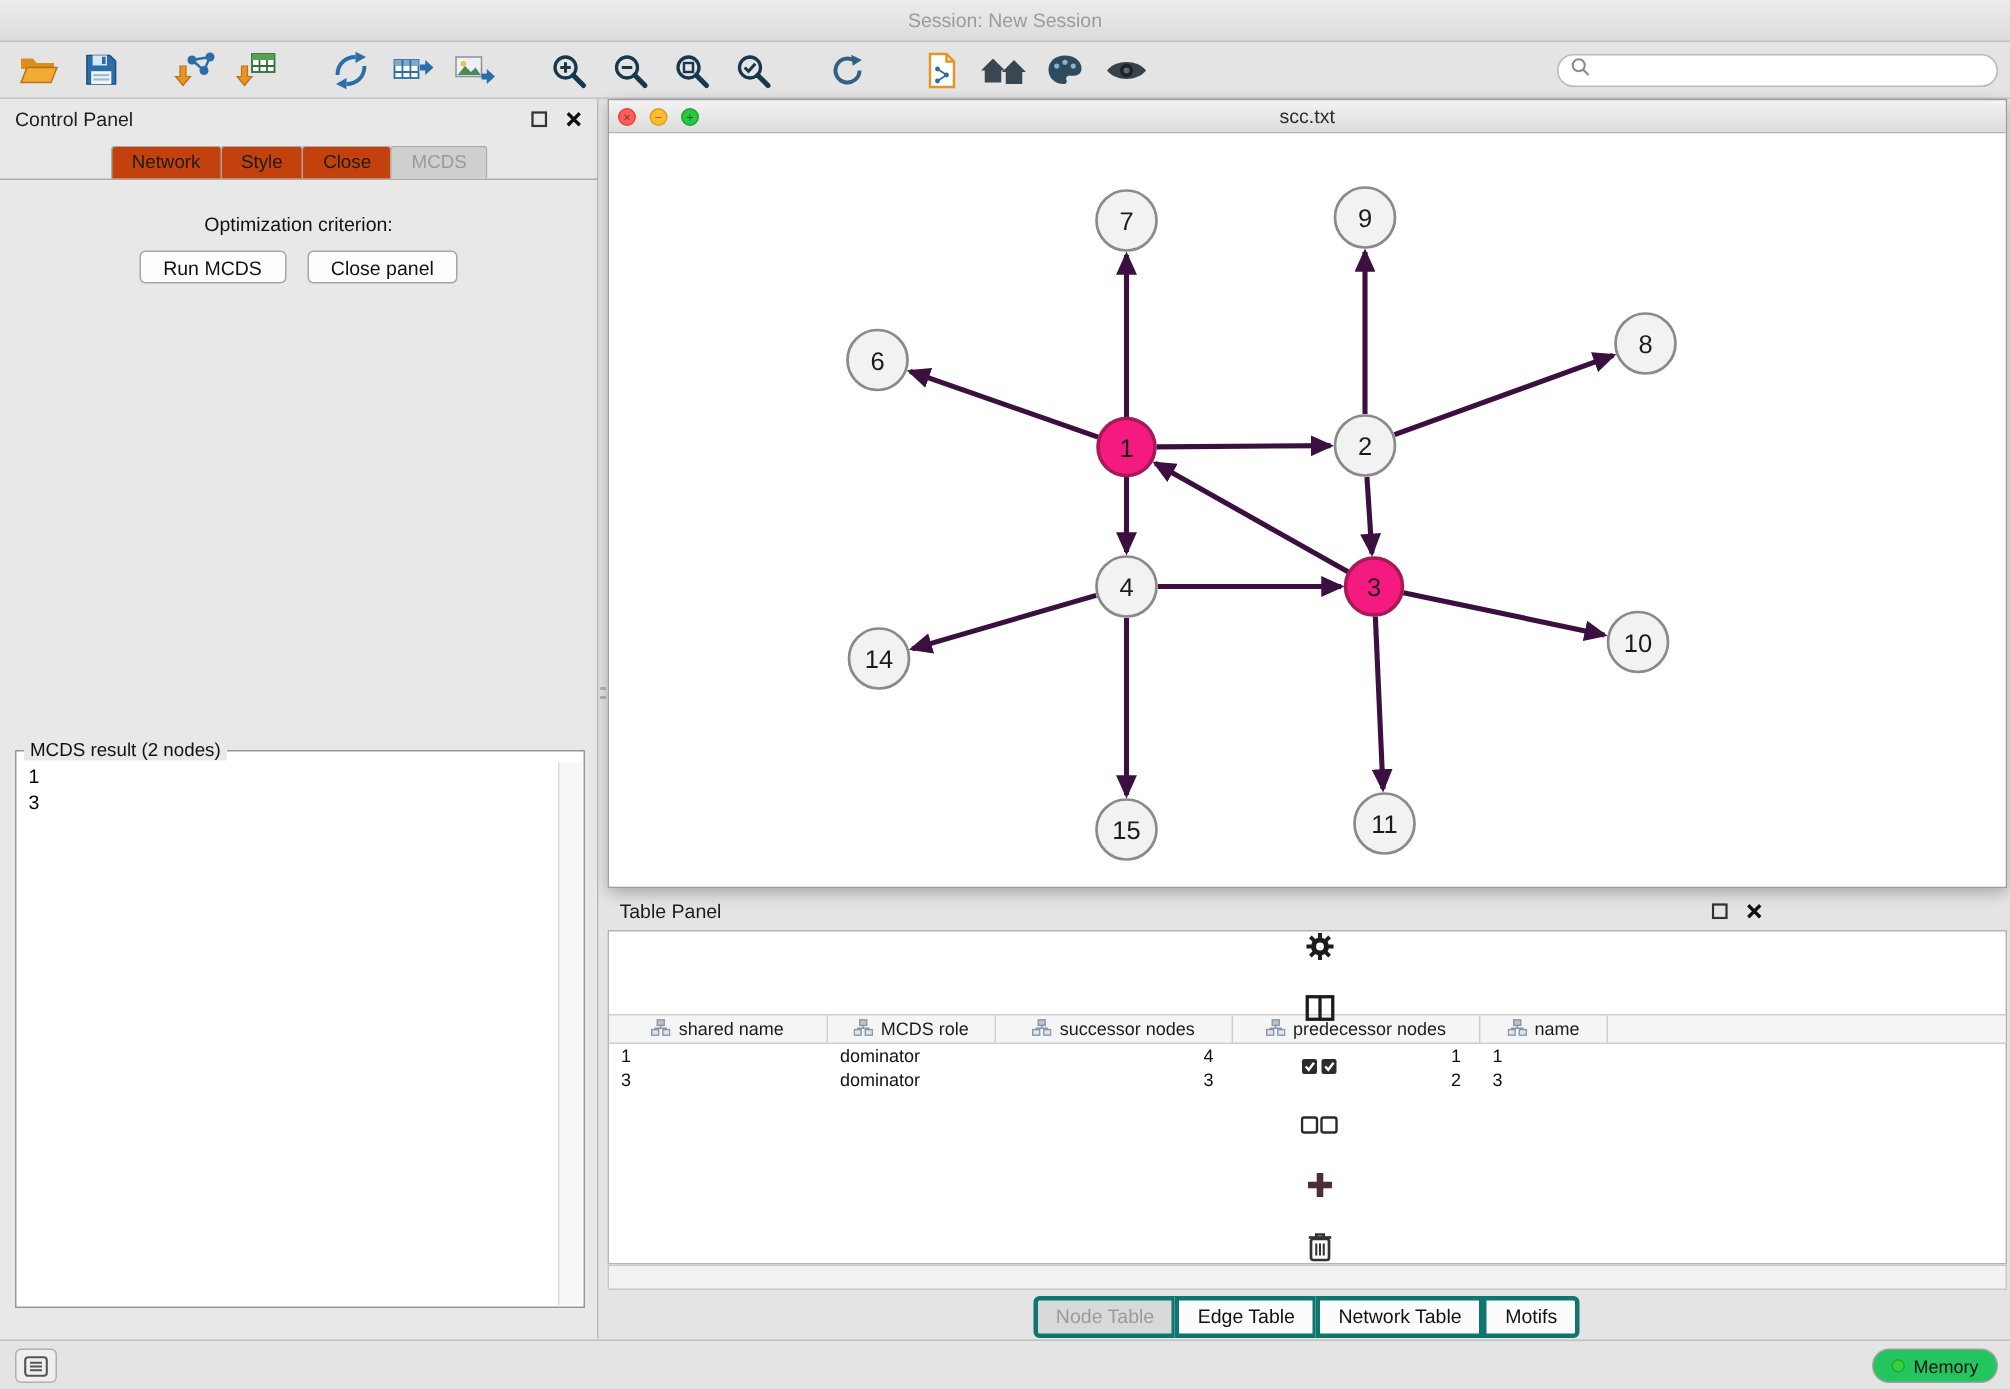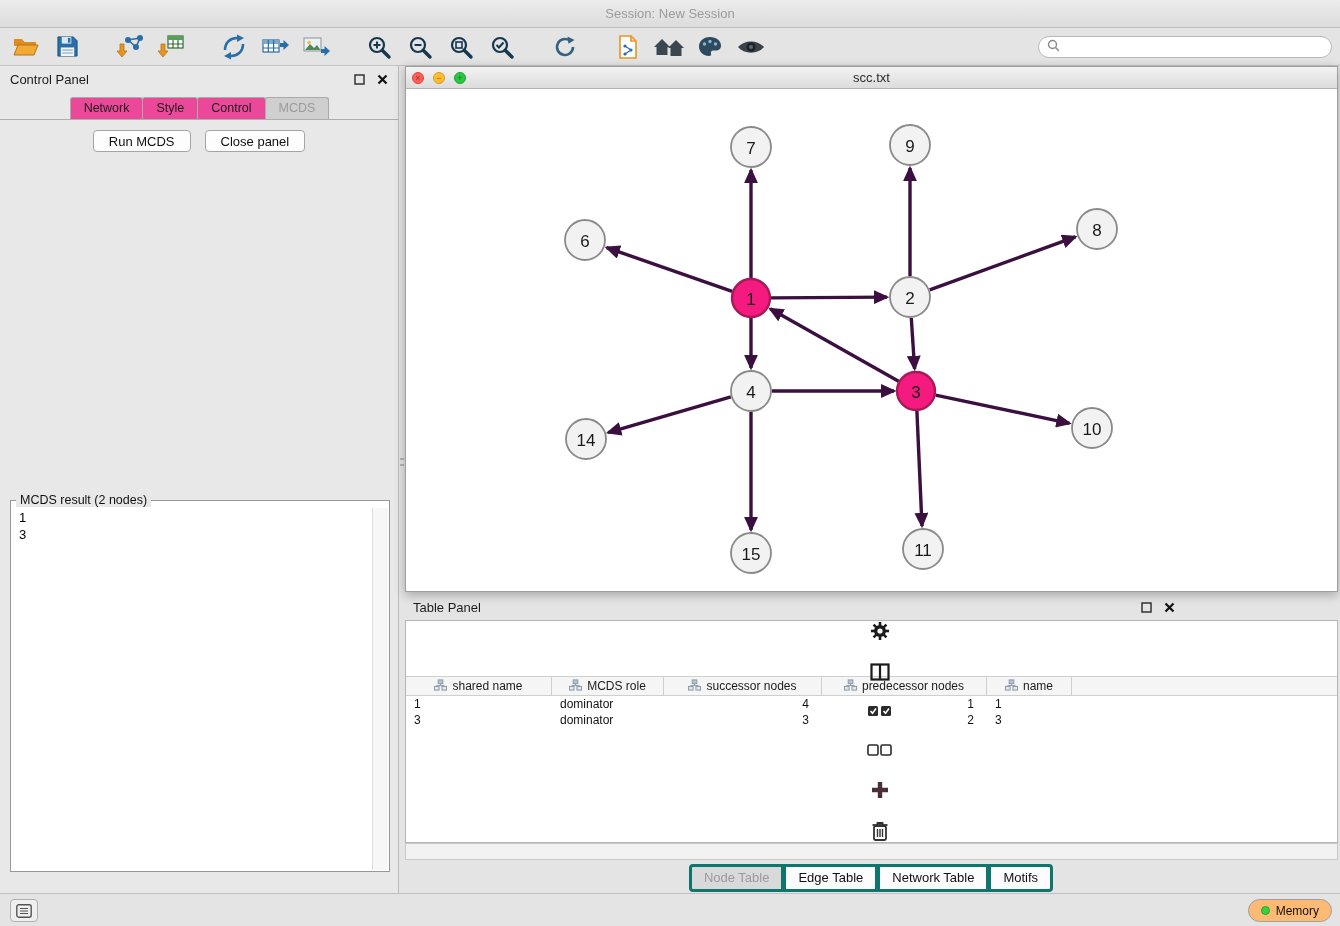--- a/index.html
+++ b/index.html
@@ -25,21 +25,21 @@
 
   
   .control-panel{position:absolute;left:0;top:66px;width:399px;height:827px;background:#e8e8e8;
     border-right:1px solid #bdbdbd;}
   .cp-header{height:27px;display:flex;align-items:center;padding:0 10px;font-size:13px;color:#1c1c1c;}
   .hspacer{flex:1;}
   .panel-ic{background:none;border:none;padding:0;margin-left:12px;cursor:pointer;display:flex;align-items:center;}
   .cp-tabs{display:flex;justify-content:center;margin-top:4px;border-bottom:1px solid #adadad;
     align-items:flex-end;}
   .cp-tab{font-size:12.5px;padding:3px 13px 4px;border:1px solid #aaa;border-bottom:none;
-    background:#ec4899;color:#1c1c1c;margin-right:-1px;border-radius:3px 3px 0 0;cursor:pointer;}
+    background:#c2410c;color:#1c1c1c;margin-right:-1px;border-radius:3px 3px 0 0;cursor:pointer;}
   .cp-tab.active{background:#cfcfcf;color:#9b9b9b;}
   .opt-label{margin-top:22px;text-align:center;font-size:13px;color:#111;}
   .dropdown{margin:9px auto 0;width:310px;height:23px;background:#fff;border:1px solid #a0a0a0;
     border-radius:4px;display:flex;align-items:center;padding:0 6px 0 10px;font-size:13px;color:#111;cursor:pointer;}
   .dropdown .dval{flex:1;}
   .cp-buttons{display:flex;justify-content:center;gap:14px;margin-top:10px;}
   .cp-btn{height:22px;padding:0 15px;font-size:13px;font-family:"Liberation Sans",sans-serif;
     background:#fdfdfd;border:1px solid #a5a5a5;border-radius:4px;color:#111;cursor:pointer;}
   .result-box{position:absolute;left:10px;top:427px;width:380px;height:379px;border:1px solid #979797;
     background:#fff;}
@@ -86,21 +86,21 @@
     color:#111;cursor:pointer;}
   .tp-tab:first-child{border-radius:4px 0 0 4px;}
   .tp-tab:last-child{border-radius:0 4px 4px 0;}
   .tp-tab.active{background:#d9d9d9;color:#9b9b9b;}
 
   
   .statusbar{position:absolute;left:0;top:893px;width:1340px;height:33px;background:#e4e4e4;
     border-top:1px solid #c0c0c0;}
   .status-left-btn{position:absolute;left:10px;top:5px;width:28px;height:23px;background:#efefef;
     border:1px solid #b0b0b0;border-radius:4px;display:flex;align-items:center;justify-content:center;cursor:pointer;}
-  .memory-btn{position:absolute;right:8px;top:5px;height:23px;padding:0 12px;background:#fdba74;
+  .memory-btn{position:absolute;right:8px;top:5px;height:23px;padding:0 12px;background:#22c55e;
     border:1px solid #a0a0a0;border-radius:12px;display:flex;align-items:center;gap:6px;font-size:12px;
     color:#111;cursor:pointer;font-family:"Liberation Sans",sans-serif;}
   .dot{width:9px;height:9px;border-radius:50%;background:#35d23c;border:1px solid #22a52d;}
 </style>
 </head>
 <body>
 
 <div class="app">
 
   <div class="titlebar">
@@ -252,23 +252,24 @@
       </button>
       <button class="panel-ic">
         <svg width="11" height="11">
             <path d="M1.5 1.5 L9.5 9.5 M9.5 1.5 L1.5 9.5" stroke="#111" stroke-width="2.2"></path>
           </svg>
       </button>
     </div>
     <div class="cp-tabs">
         <div class="cp-tab">Network</div>
         <div class="cp-tab">Style</div>
-        <div class="cp-tab">Control</div>
+        <div class="cp-tab">Close</div>
         <div class="cp-tab active">MCDS</div>
       </div>
+    <div class="opt-label">Optimization criterion:</div>
     <div class="cp-buttons">
       <button class="cp-btn">Run MCDS</button>
       <button class="cp-btn">Close panel</button>
     </div>
     <fieldset class="result-box">
       <legend>MCDS result (2 nodes)</legend>
       <div class="result-lines">
           <div>1</div>
           <div>3</div>
         </div>

